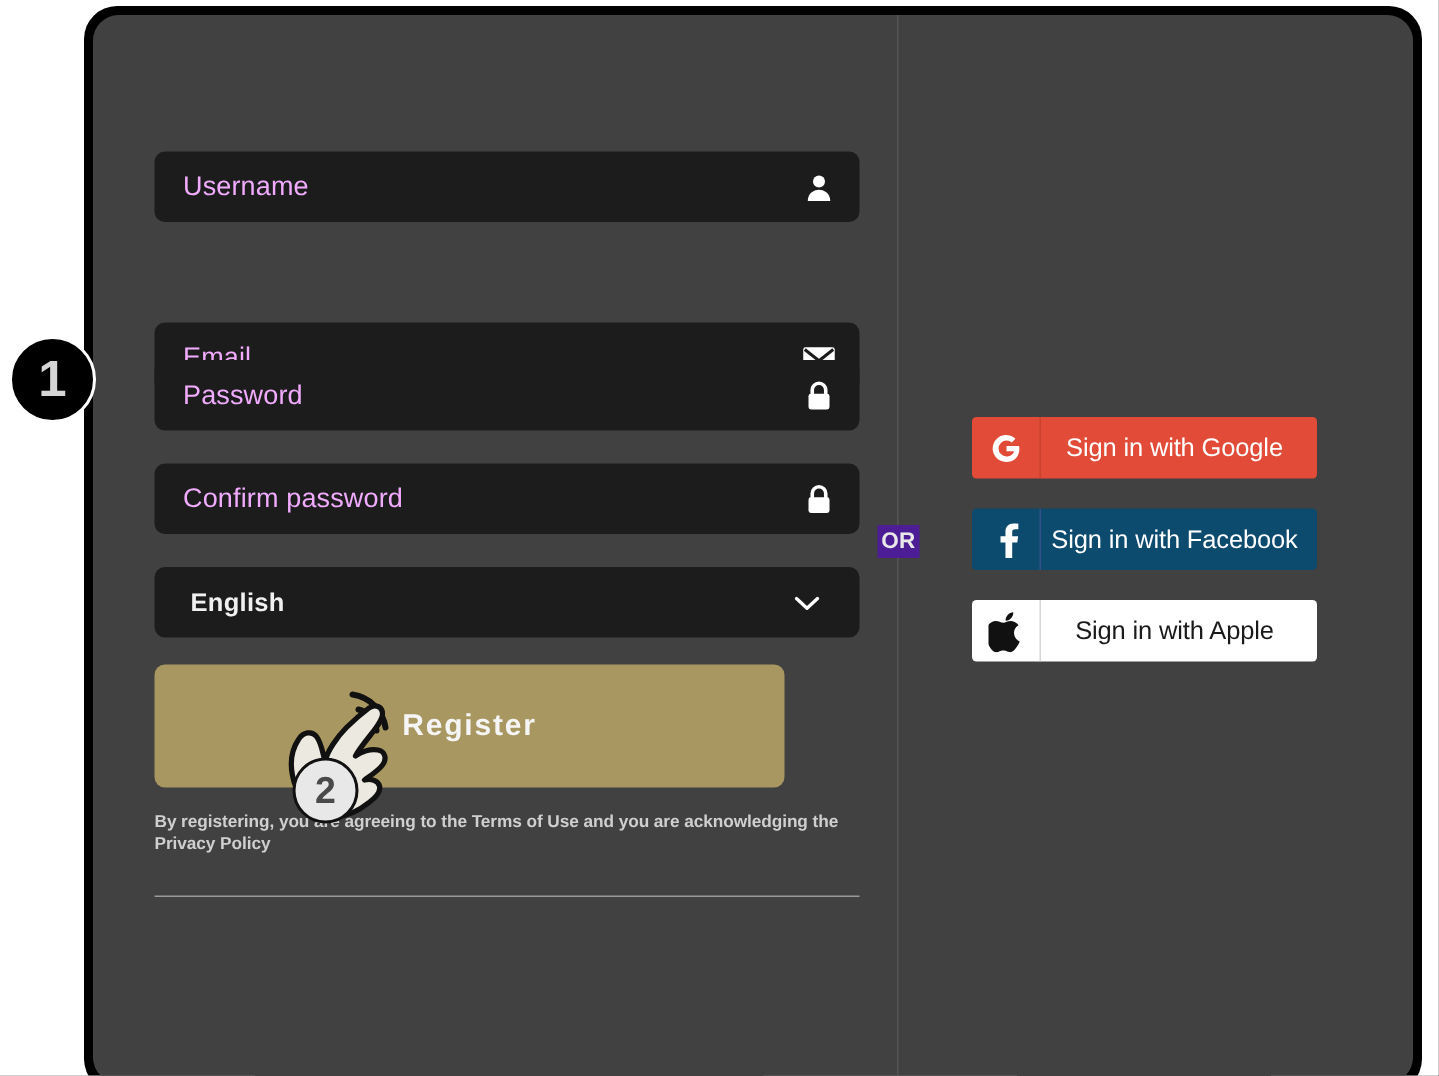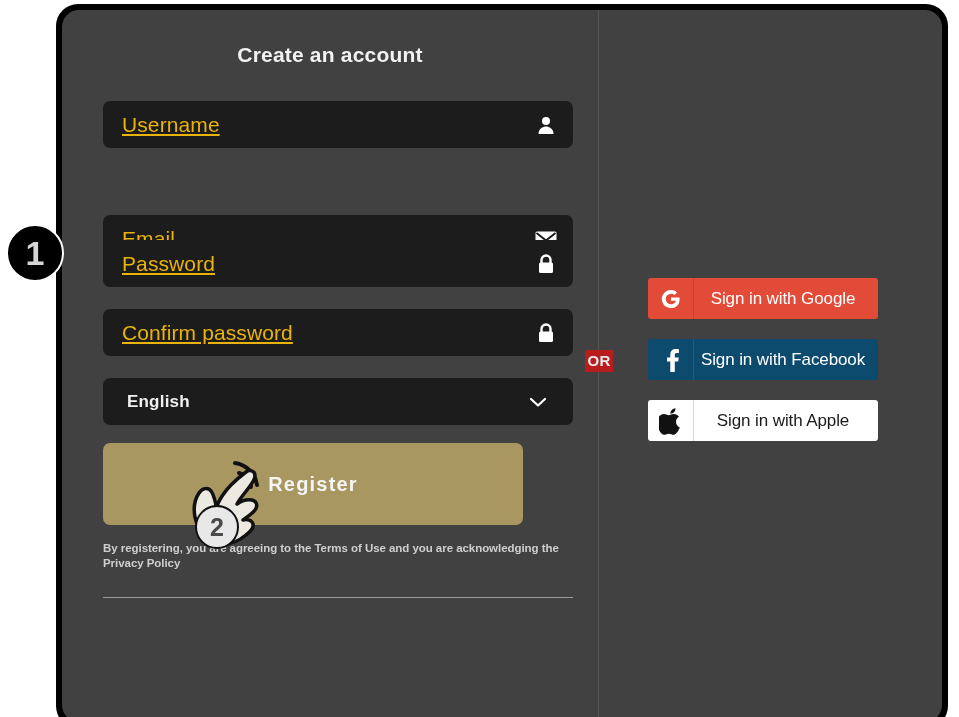--- a/index.html
+++ b/index.html
@@ -47,21 +47,21 @@
   }
   #or-label {
     position: absolute;
     left: 523px;
     top: 340px;
     width: 28px;
     text-align: center;
     color: #e9e9e9;
     font-size: 15px;
     font-weight: bold;
-    background: #b91c1c;
+    background: #4c1d95;
     padding: 4px 0;
     line-height: 14px;
     letter-spacing: 0.3px;
   }
 
   
   #left-column {
     position: absolute;
     left: 0;
     top: 0;
@@ -87,24 +87,23 @@
     height: 47px;
     background: #1c1c1c;
     border-radius: 7px;
     display: flex;
     align-items: center;
     box-sizing: border-box;
     padding: 0 16px 0 19px;
   }
   .field-placeholder {
     flex: 1;
-    color: #eab308;
-    font-size: 21px;
+    color: #f0abfc;
+    font-size: 18px;
     letter-spacing: 0.1px;
-    text-decoration: underline;
   }
   .field-icon {
     width: 22px;
     height: 22px;
     display: flex;
     align-items: center;
     justify-content: center;
     flex: none;
   }
   .field-icon svg { display: block; }
@@ -316,21 +315,20 @@
   }
 </style>
 </head>
 <body>
 
 <div id="panel-frame">
   <div id="panel-inner">
 
     <div id="left-column">
 
-      <div id="form-title">Create an account</div>
 
       <div class="field-row" id="field-username">
         <span class="field-placeholder">Username</span>
         <span class="field-icon">
           <svg width="20" height="20" viewBox="0 0 20 20">
             <circle cx="10" cy="6" r="4" fill="#ffffff"></circle>
             <path d="M2.5 19 C2.5 13.5 7 11.5 10 11.5 C13 11.5 17.5 13.5 17.5 19 Z" fill="#ffffff"></path>
           </svg>
         </span>
       </div>

